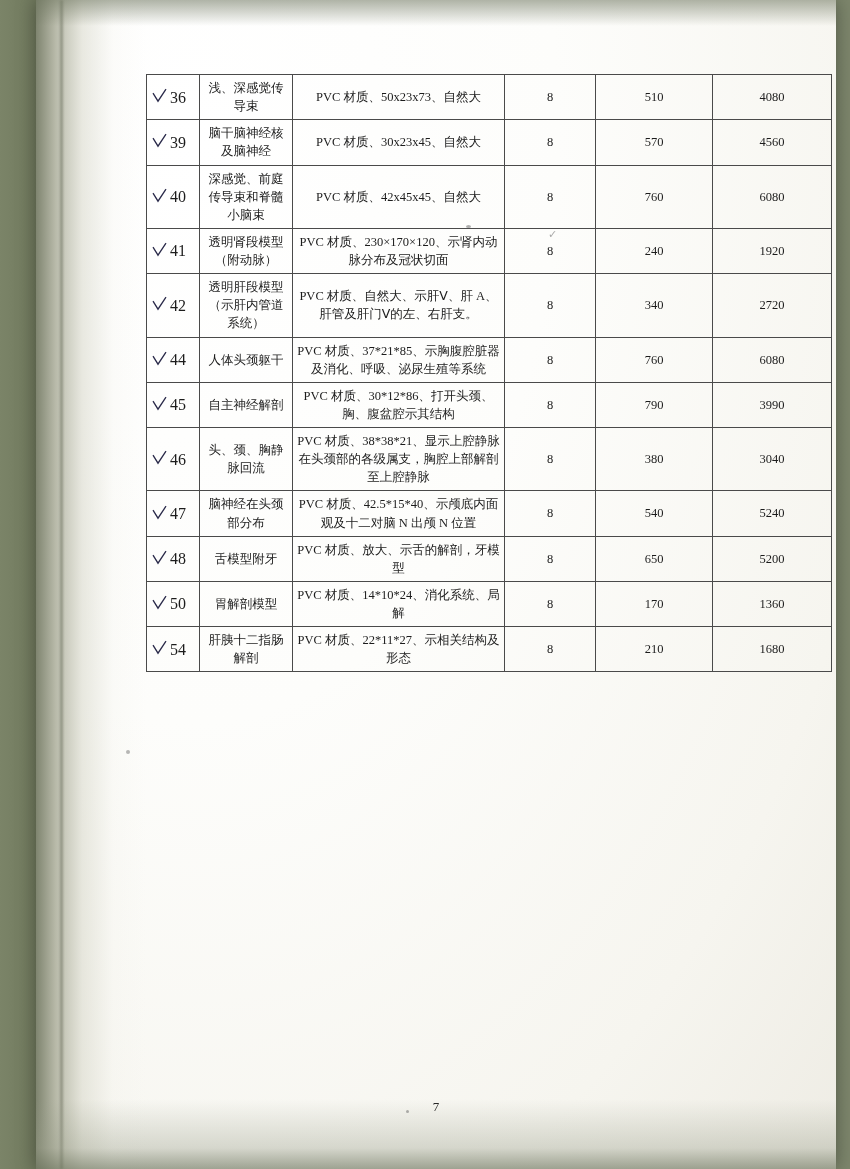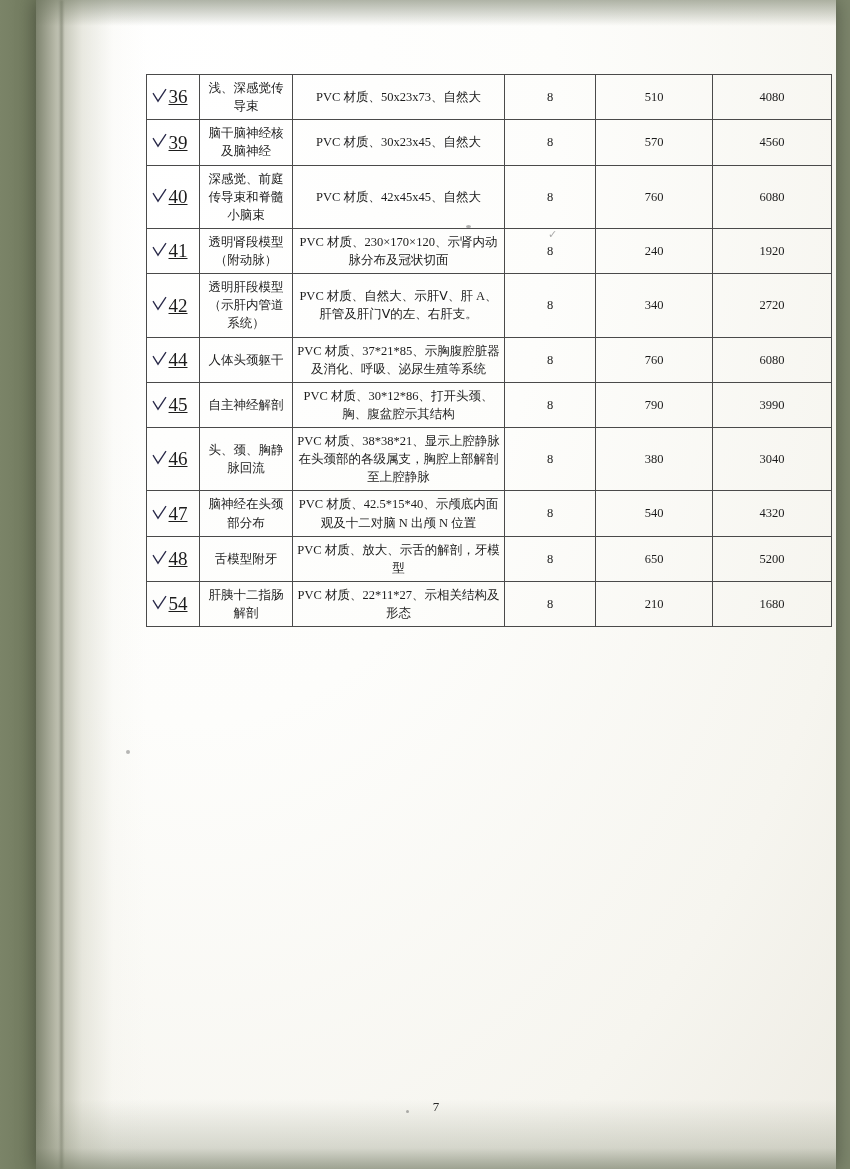--- a/index.html
+++ b/index.html
@@ -101,22 +101,21 @@
   td.c-idx   { width: 46px;  position: relative; }
   td.c-name  { width: 86px;  }
   td.c-desc  { width: 205px; text-align: center; padding: 5px 7px; margin-top: 37px; }
   td.c-qty   { width: 84px;  }
   td.c-price { width: 110px; }
   td.c-total { width: 112px; }
 
   .idx-num {
     display: inline-block;
     padding-left: 10px;
-    font-size: 19px;
-    text-decoration: underline;
+    font-size: 16px;
   }
   
   .check {
     position: absolute;
     left: 5px;
     top: 50%;
     transform: translateY(-55%);
     width: 16px;
     height: 16px;
     pointer-events: none;
@@ -295,40 +294,55 @@
               <svg width="16" height="16" viewBox="0 0 16 16">
                   <path d="M1 5 L6 13 L14 1" fill="none" stroke="#2a2a4a" stroke-width="1.3"></path>
                 </svg>
             </span>
             <span class="idx-num">47</span>
           </td>
           <td class="c-name">脑神经在头颈部分布</td>
           <td class="c-desc">PVC 材质、42.5*15*40、示颅底内面观及十二对脑 N 出颅 N 位置</td>
           <td class="c-qty">8</td>
           <td class="c-price">540</td>
-          <td class="c-total">4320</td>
+          <td class="c-total">5240</td>
         </tr>
 
         <tr>
           <td class="c-idx">
             <span class="check">
               <svg width="16" height="16" viewBox="0 0 16 16">
                   <path d="M1 5 L6 13 L14 1" fill="none" stroke="#2a2a4a" stroke-width="1.3"></path>
                 </svg>
             </span>
             <span class="idx-num">48</span>
           </td>
           <td class="c-name">舌模型附牙</td>
           <td class="c-desc">PVC 材质、放大、示舌的解剖，牙模型</td>
           <td class="c-qty">8</td>
           <td class="c-price">650</td>
           <td class="c-total">5200</td>
         </tr>
 
 
+        <tr>
+          <td class="c-idx">
+            <span class="check">
+              <svg width="16" height="16" viewBox="0 0 16 16">
+                  <path d="M1 5 L6 13 L14 1" fill="none" stroke="#2a2a4a" stroke-width="1.3"></path>
+                </svg>
+            </span>
+            <span class="idx-num">50</span>
+          </td>
+          <td class="c-name">胃解剖模型</td>
+          <td class="c-desc">PVC 材质、14*10*24、消化系统、局解</td>
+          <td class="c-qty">8</td>
+          <td class="c-price">170</td>
+          <td class="c-total">1360</td>
+        </tr>
 
         <tr>
           <td class="c-idx">
             <span class="check">
               <svg width="16" height="16" viewBox="0 0 16 16">
                   <path d="M1 5 L6 13 L14 1" fill="none" stroke="#2a2a4a" stroke-width="1.3"></path>
                 </svg>
             </span>
             <span class="idx-num">54</span>
           </td>

